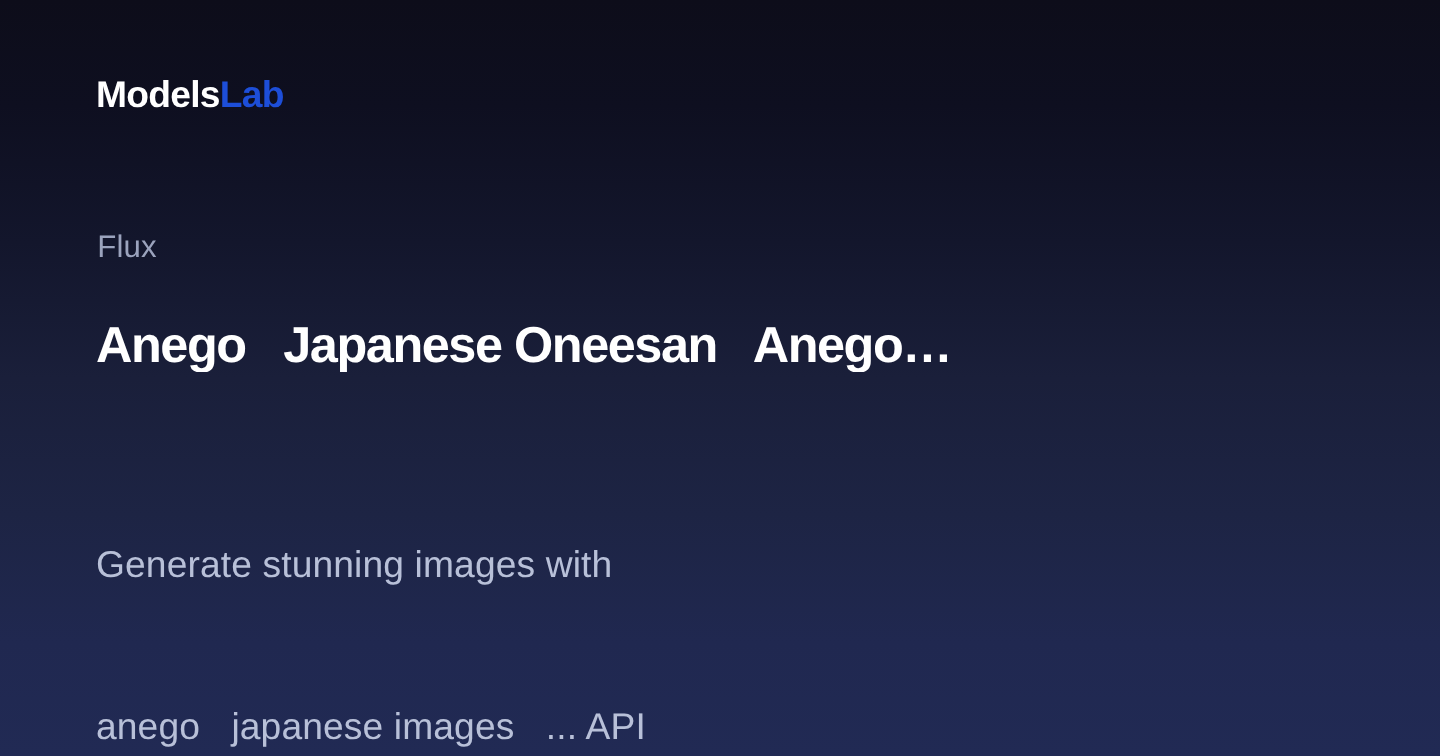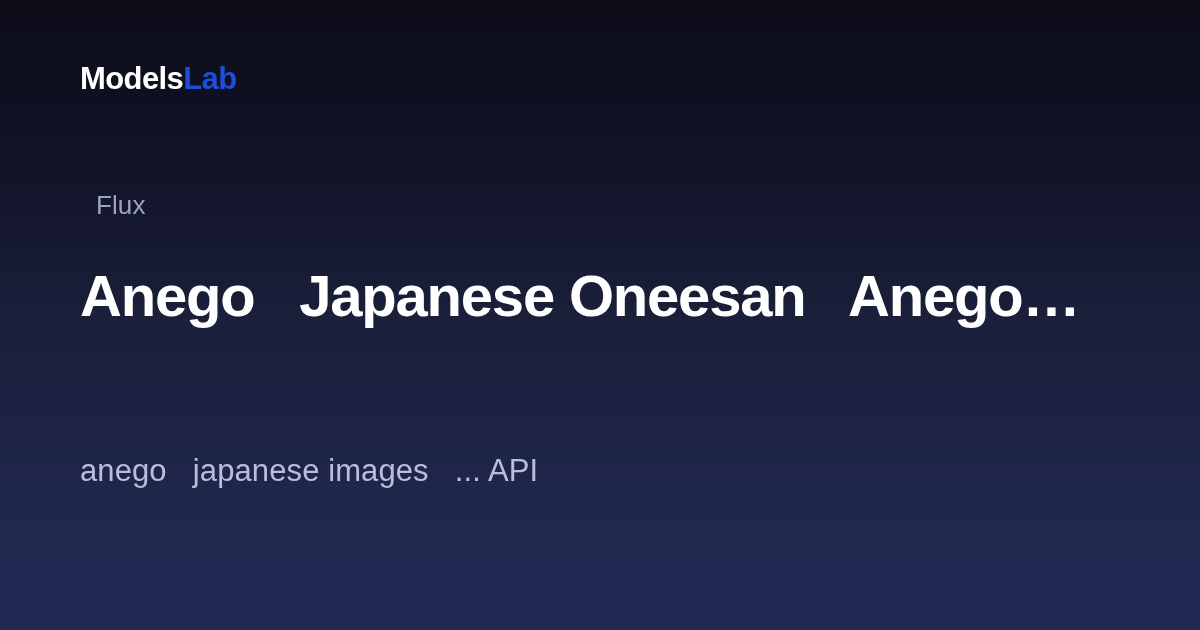--- a/index.html
+++ b/index.html
@@ -50,37 +50,37 @@
     letter-spacing: -0.6px;
     line-height: 1;
     white-space: nowrap;
   }
   .brand-models { color: #ffffff; }
   .brand-lab    { color: #1d4ed8; }
 
   
   .eyebrow {
     position: absolute;
-    left: 16px;
+    left: 1px;
     top: 190px;
     font-size: 26px;
     font-weight: normal;
     color: #9ba3bd;
     line-height: 1.2;
     letter-spacing: 0.1px;
     white-space: nowrap;
   }
 
   
   .title {
     position: absolute;
     left: 0;
     top: 265px;
     width: 1000px;
-    font-size: 58px;
+    font-size: 42px;
     font-weight: bold;
     color: #ffffff;
     line-height: 1.08;
     letter-spacing: -1.2px;
     white-space: pre;
     overflow: hidden;
     text-overflow: clip;
   }
 
   
@@ -105,18 +105,19 @@
 
   <div class="content">
 
     <div class="brand"><span class="brand-models">Models</span><span class="brand-lab">Lab</span></div>
 
     <div class="eyebrow">Flux</div>
 
     <h1 class="title">Anego   Japanese Oneesan   Anego…</h1>
 
     <p class="description">
+      <span class="desc-line">Generate stunning images with</span>
       <span class="desc-line">anego   japanese images   ... API</span>
     </p>
 
   </div>
 
 </div>
 
 </body></html>

